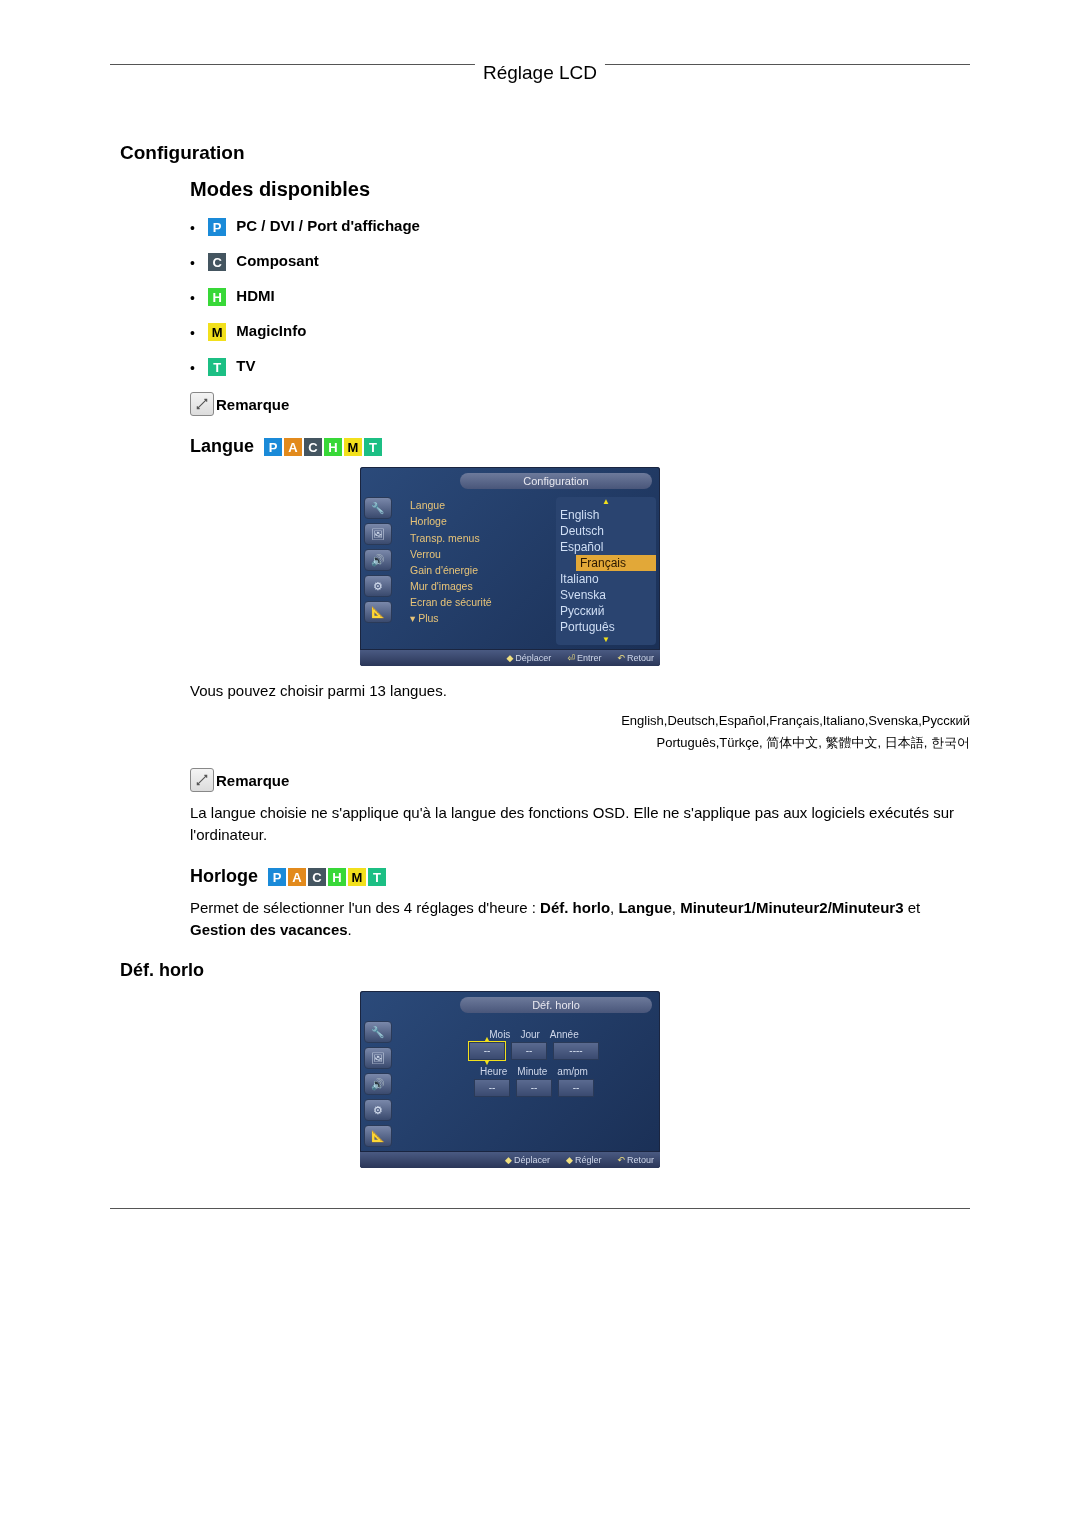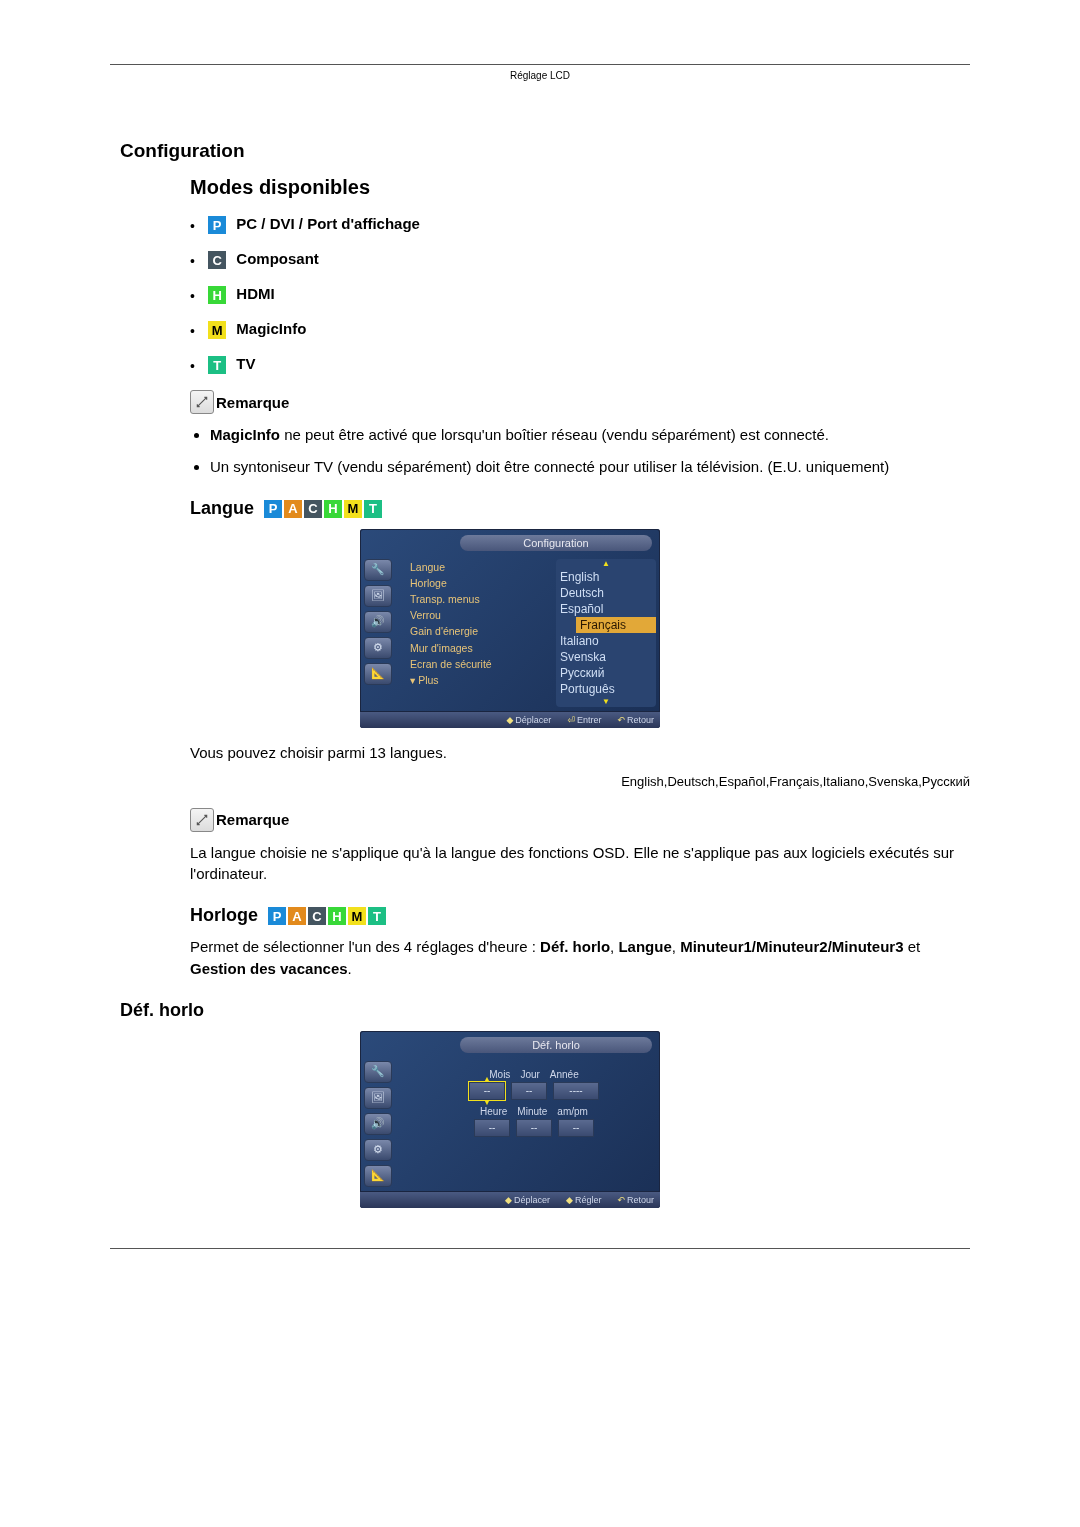--- a/index.html
+++ b/index.html
@@ -24,21 +24,21 @@
   }
   .header-title {
     text-align: center;
     margin-top: -12px;
     background: #fff;
     display: inline-block;
     position: relative;
     left: 50%;
     transform: translateX(-50%);
     padding: 0 8px;
-    font-size: 10px;
+    font-size: 19px;
   }
   .footer-line {
     border-top: 1px solid #555;
     margin-top: 40px;
   }
   .content {
     padding-left: 10px;
     padding-top: 40px;
   }
   h2.section {
@@ -312,26 +312,20 @@
 
     <div class="note-row">
       <span class="note-icon">
         <svg viewBox="0 0 24 24">
             <path fill="none" stroke="#555" stroke-width="2" d="M4 20 L20 4 M16 4h4v4 M8 20H4v-4"></path>
           </svg>
       </span>
       <span class="note-label">Remarque</span>
     </div>
 
-    <ul class="notelist">
-      <li>
-        <span><b>MagicInfo</b> ne peut être activé que lorsqu'un boîtier réseau (vendu séparément) est connecté.</span>
-      </li>
-      <li>Un syntoniseur TV (vendu séparément) doit être connecté pour utiliser la télévision. (E.U. uniquement)</li>
-    </ul>
 
     <h3 class="section2" style="margin-left:70px;">
       <span>Langue</span>
       <span class="badges-inline">
         <span class="mode-badge badge-P">P</span>
         <span class="mode-badge badge-A">A</span>
         <span class="mode-badge badge-C">C</span>
         <span class="mode-badge badge-H">H</span>
         <span class="mode-badge badge-M">M</span>
         <span class="mode-badge badge-T">T</span>
@@ -375,20 +369,21 @@
       </div>
       <div class="osd-footer">
         <span><span class="k">◆</span><span>Déplacer</span></span>
         <span><span class="k">⏎</span><span>Entrer</span></span>
         <span><span class="k">↶</span><span>Retour</span></span>
       </div>
     </div>
 
     <div class="body-text">Vous pouvez choisir parmi 13 langues.</div>
     <div class="lang-list">English,Deutsch,Español,Français,Italiano,Svenska,Русский</div>
+    <div class="lang-list">Português,Türkçe, 简体中文, 繁體中文, 日本語, 한국어</div>
 
     <div class="note-row">
       <span class="note-icon">
         <svg viewBox="0 0 24 24">
             <path fill="none" stroke="#555" stroke-width="2" d="M4 20 L20 4 M16 4h4v4 M8 20H4v-4"></path>
           </svg>
       </span>
       <span class="note-label">Remarque</span>
     </div>
     <div class="body-text">La langue choisie ne s'applique qu'à la langue des fonctions OSD. Elle ne s'applique pas aux logiciels exécutés sur l'ordinateur.</div>

